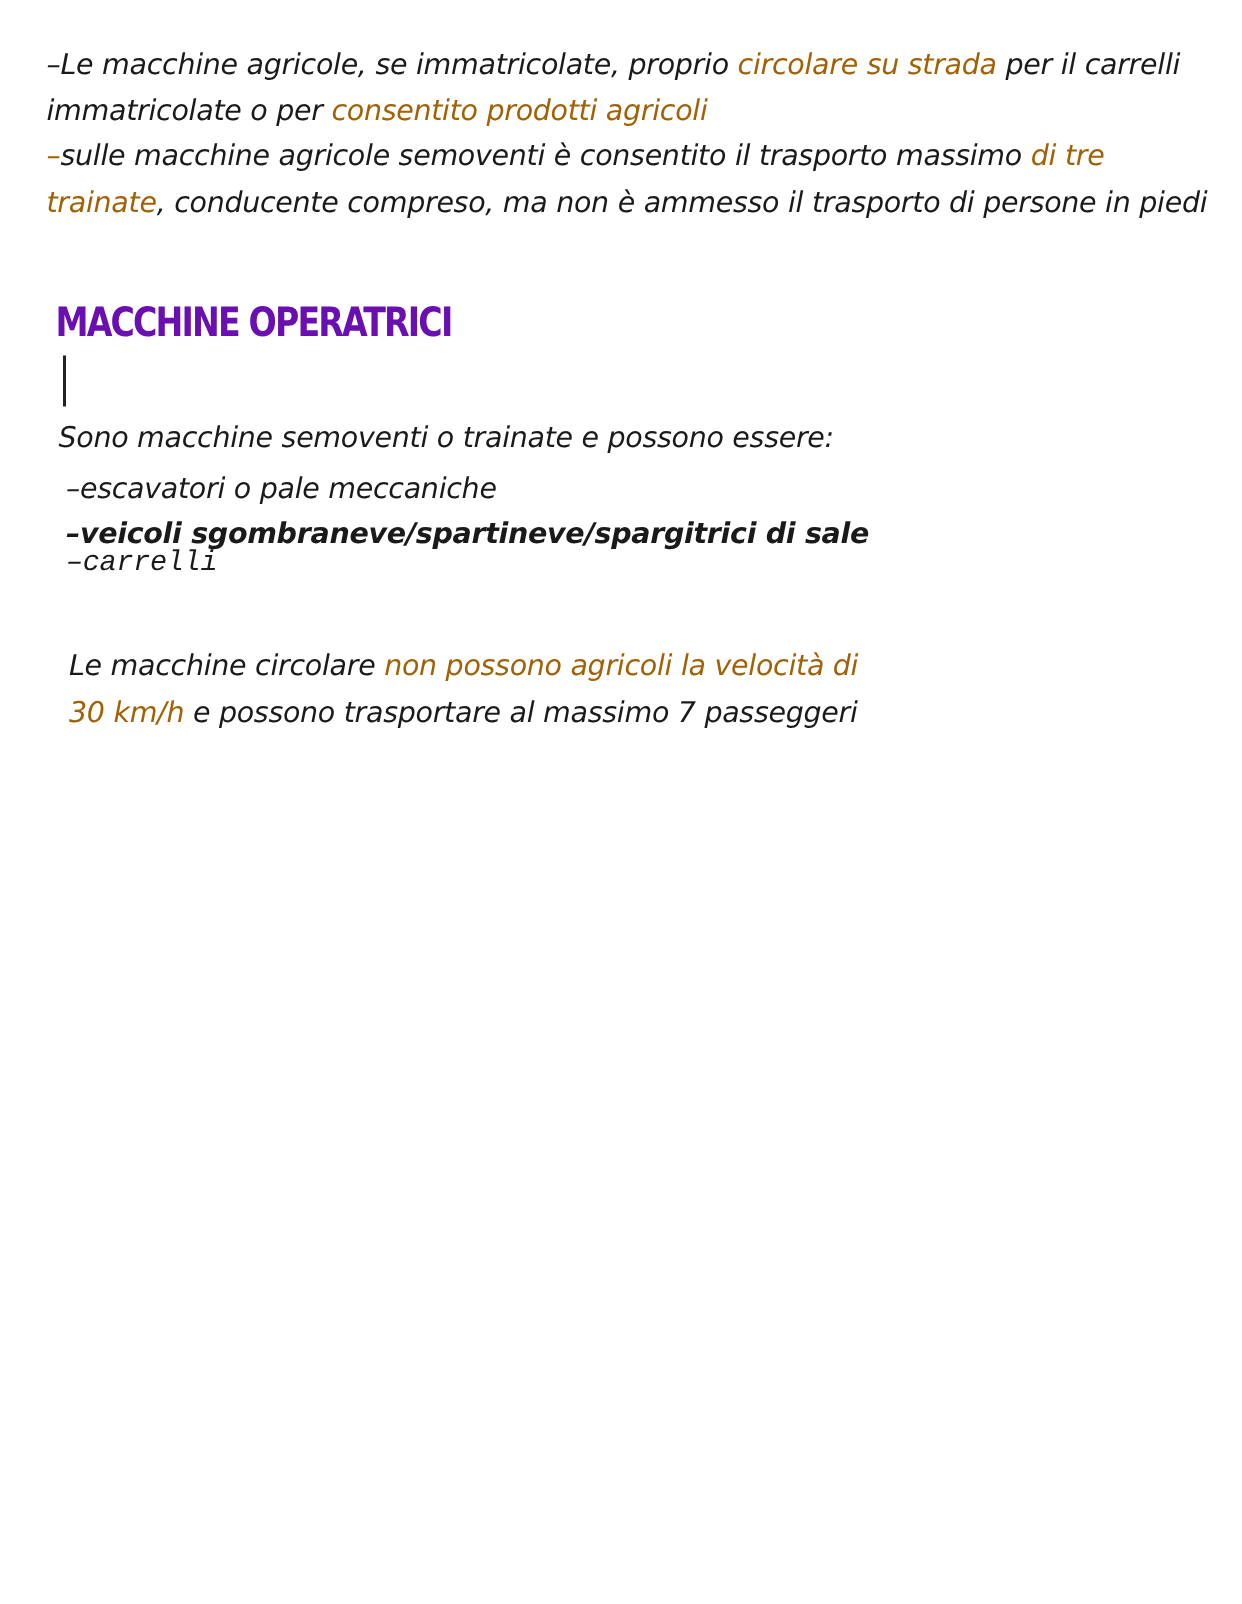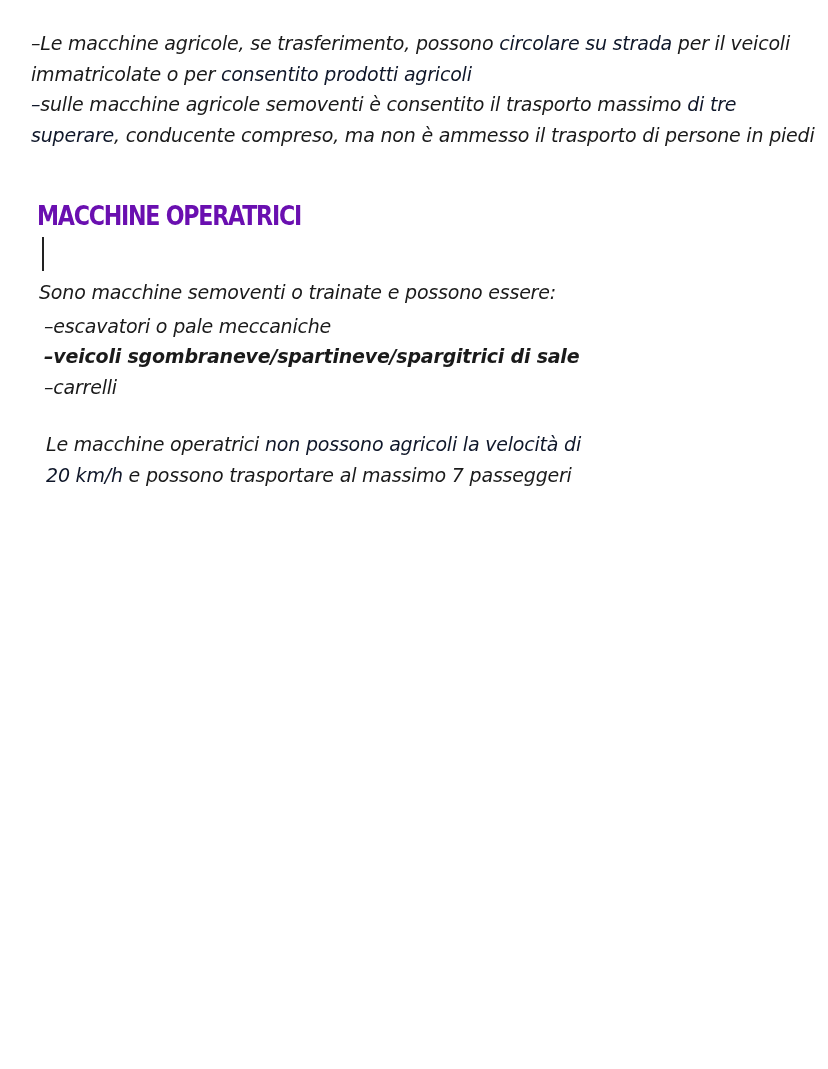--- a/index.html
+++ b/index.html
@@ -16,21 +16,21 @@
     color: #1a1a1a;
   }
   .line {
     position: absolute;
     white-space: nowrap;
     font-size: 19px;
     font-style: italic;
     letter-spacing: -0.2px;
     line-height: 30px;
   }
-  .hl { color: #0f172a; }
+  .hl { color: #a16207; }
   .heading {
     position: absolute;
     left: 37px;
     top: 198px;
     font-family: "DejaVu Sans", sans-serif;
     font-weight: bold;
     font-size: 27px;
     color: #6a0fb0;
     letter-spacing: -1.5px;
     transform: scaleX(0.82);
@@ -46,46 +46,46 @@
     height: 34px;
     background: #222;
   }
 </style>
 </head>
 <body>
 
 <div>
 
   <div class="line" style="left:31px; top:28px;">
-    <span>–Le macchine agricole, se trasferimento, possono </span><span class="hl">circolare su strada</span><span> per il veicoli</span>
+    <span>–Le macchine agricole, se immatricolate, proprio </span><span class="hl">circolare su strada</span><span> per il carrelli</span>
   </div>
 
   <div class="line" style="left:31px; top:59px;">
     <span>immatricolate o per </span><span class="hl">consentito prodotti agricoli</span>
   </div>
 
   <div class="line" style="left:31px; top:89px;">
     <span class="hl">–</span><span>sulle macchine agricole semoventi è consentito il trasporto massimo </span><span class="hl">di tre</span>
   </div>
 
   <div class="line" style="left:31px; top:120px;">
-    <span class="hl">superare</span><span>, conducente compreso, ma non è ammesso il trasporto di persone in piedi</span>
+    <span class="hl">trainate</span><span>, conducente compreso, ma non è ammesso il trasporto di persone in piedi</span>
   </div>
 
   <div class="heading">MACCHINE OPERATRICI</div>
 
   <div class="cursor"></div>
 
   <div class="line" style="left:39px; top:277px;font-style:italic;">Sono macchine semoventi o trainate e possono essere:</div>
 
   <div class="line" style="left:44px; top:311px;">–escavatori o pale meccaniche</div>
   <div class="line" style="left:44px; top:341px;font-weight:bold;">–veicoli sgombraneve/spartineve/spargitrici di sale</div>
-  <div class="line" style="left:44px; top:372px;">–carrelli</div>
+  <div class="line" style="left:44px; top:360px;font-family:Liberation Mono, monospace;">–carrelli</div>
 
   <div class="line" style="left:46px; top:429px;">
-    <span>Le macchine operatrici </span><span class="hl">non possono agricoli la velocità di</span>
+    <span>Le macchine circolare </span><span class="hl">non possono agricoli la velocità di</span>
   </div>
 
   <div class="line" style="left:46px; top:460px;">
-    <span class="hl">20 km/h</span><span> e possono trasportare al massimo 7 passeggeri</span>
+    <span class="hl">30 km/h</span><span> e possono trasportare al massimo 7 passeggeri</span>
   </div>
 
 </div>
 
 </body></html>

